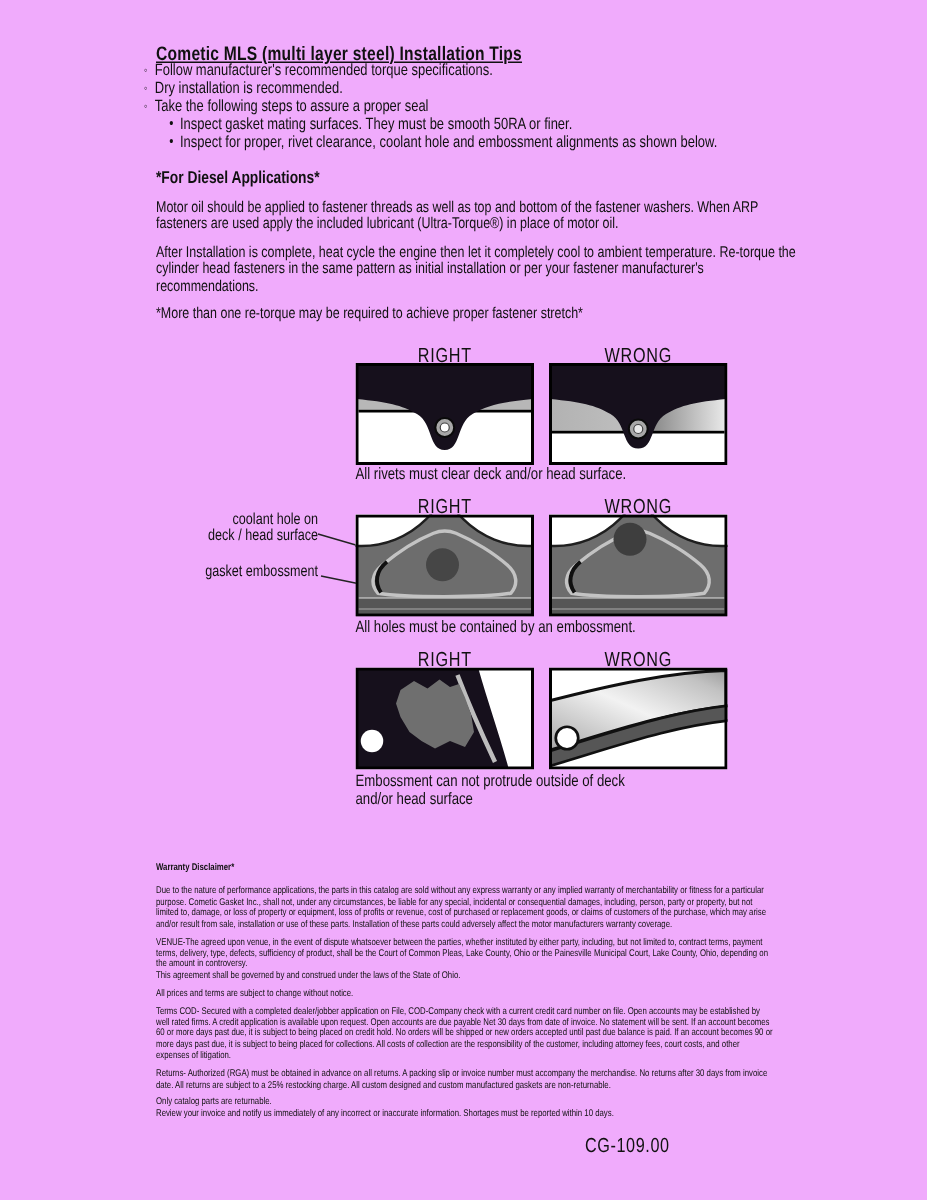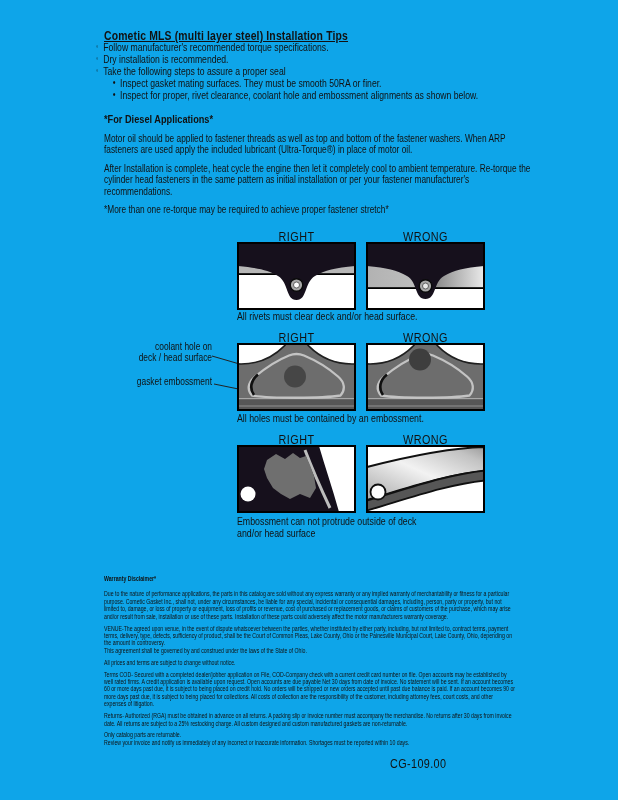--- a/index.html
+++ b/index.html
@@ -1,16 +1,16 @@
 <!DOCTYPE html>
 <html><head>
 <meta charset="utf-8">
 <style>
   html,body{margin:0;padding:0;background:#fff;}
-  .page{position:relative;width:618px;height:800px;background:#0ea5e9;overflow:hidden;
+  .page{position:relative;width:618px;height:800px;background:#f0abfc;overflow:hidden;
         font-family:"Liberation Sans","DejaVu Sans",sans-serif;color:#111;}
   .cx{transform:scaleX(0.8);transform-origin:0 0;}
   .cx-c{transform:scaleX(0.8);transform-origin:50% 0;}
   .cx-r{transform:scaleX(0.8);transform-origin:100% 0;}
   .pre{white-space:pre-line;}
   .abs{position:absolute;}
 
   .title{left:104px;top:19px;font-size:13px;font-weight:bold;text-decoration:underline;
          letter-spacing:.2px;white-space:nowrap;}
 

